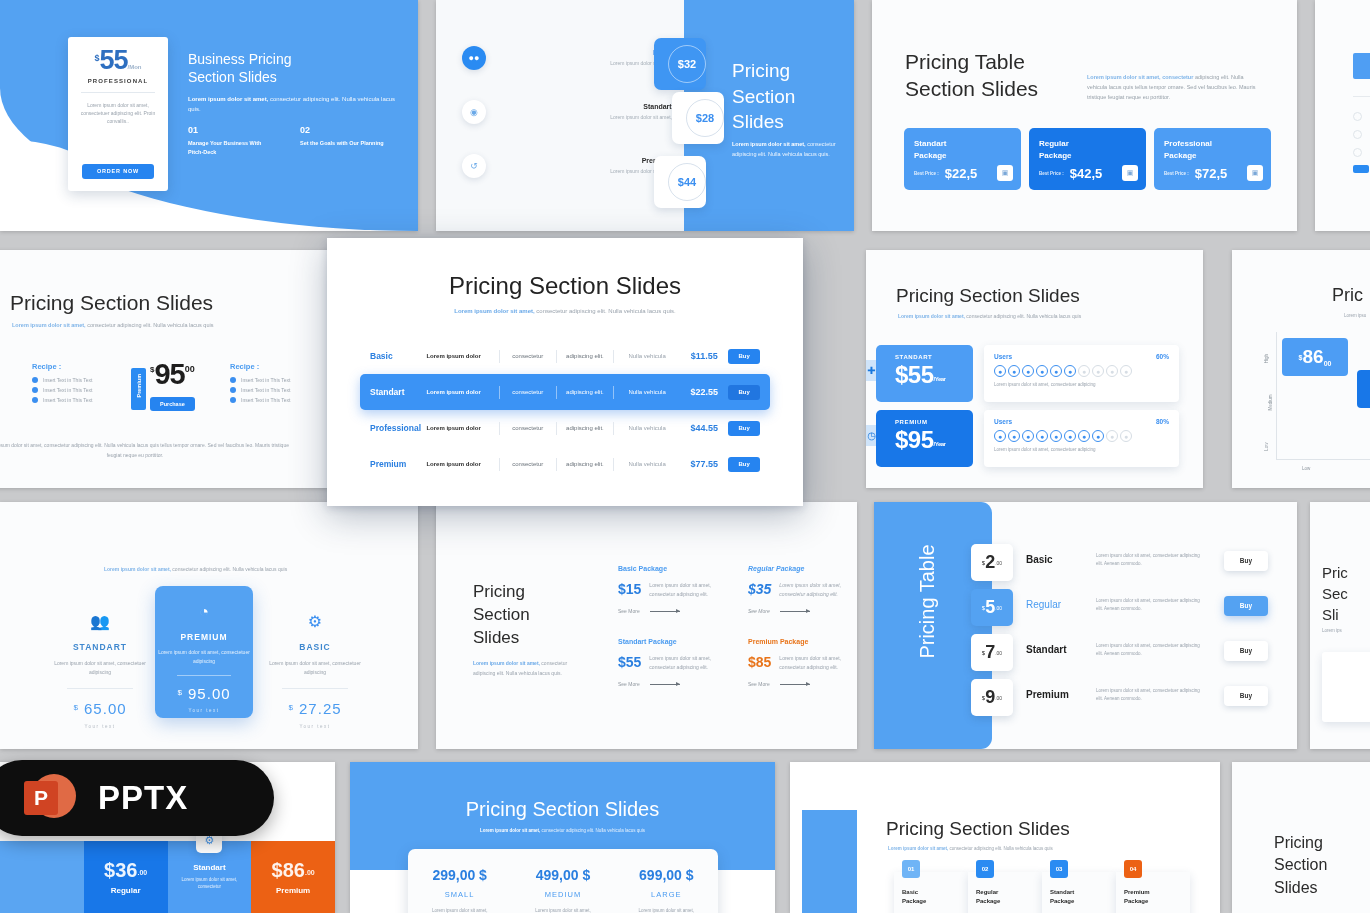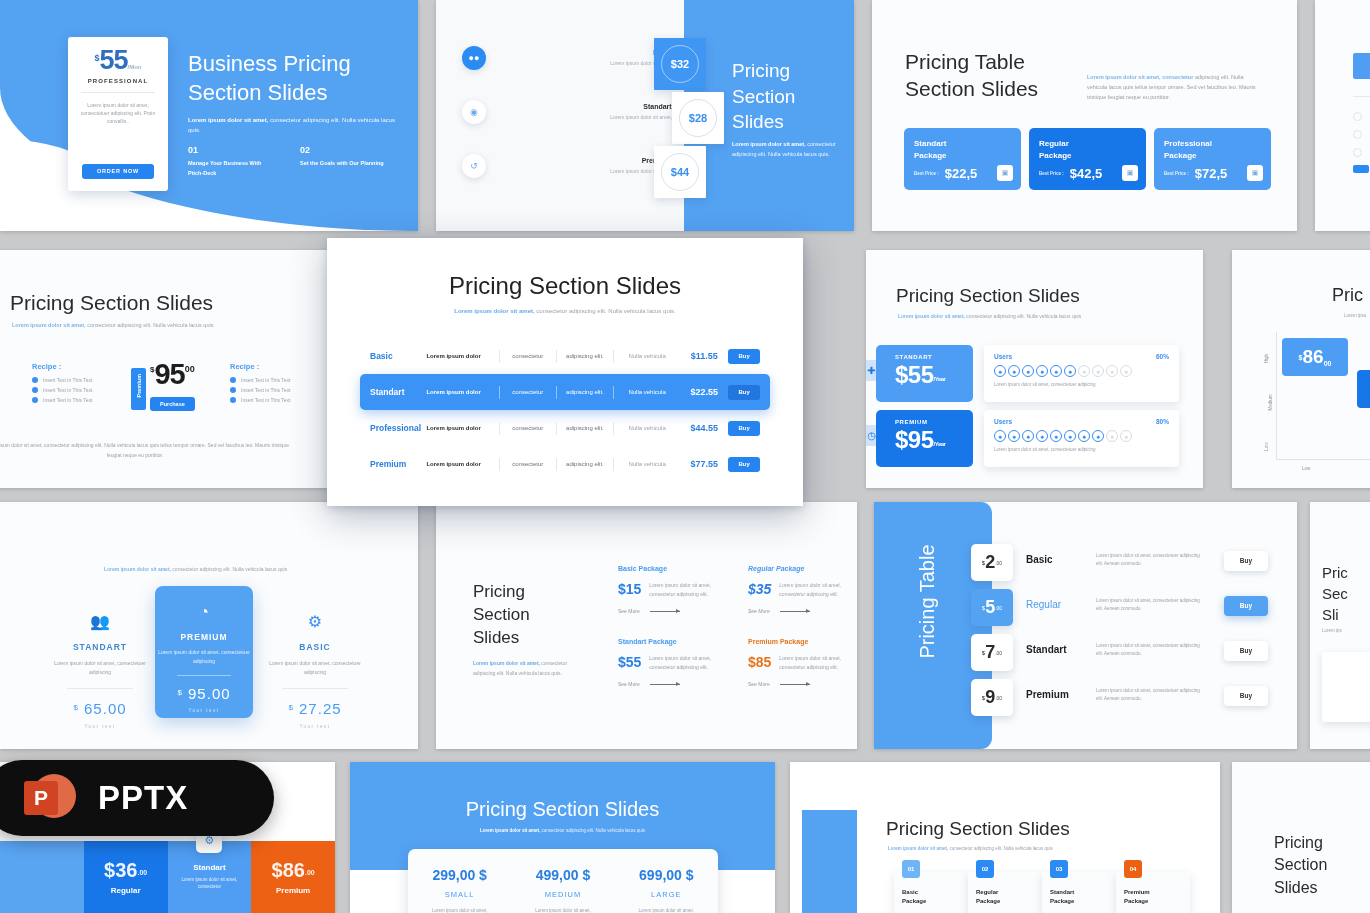--- a/index.html
+++ b/index.html
@@ -24,21 +24,21 @@
   #s1 .price { text-align:center; color:#2e6fc0; font-weight:700; }
   #s1 .price .d { font-size:9px; vertical-align:8px; }
   #s1 .price .n { font-size:27px; letter-spacing:-1px; }
   #s1 .price .p { font-size:6px; color:#9fb4cc; }
   #s1 .plabel{ text-align:center; font-size:6px; letter-spacing:1.1px; font-weight:700; color:#3b3b3b; margin-top:2px;}
   #s1 .hr   { height:1px; background:#e3e9ef; margin:8px 6px; }
   #s1 .ptxt { font-size:5px; color:#9aa3ad; text-align:center; line-height:1.6; }
   #s1 .order{ position:absolute; left:14px; right:14px; bottom:12px; height:15px; line-height:15px;
               font-size:5.5px; letter-spacing:.8px; }
   #s1 .rt   { position:absolute; left:188px; top:50px; width:210px; }
-  #s1 .rt h1{ font-size:22px; font-weight:300; color:#fff; line-height:1.3; }
+  #s1 .rt h1{ font-size:14px; font-weight:300; color:#fff; line-height:1.3; }
   #s1 .rt p { font-size:6px; color:rgba(255,255,255,.92); margin-top:9px; line-height:1.6; }
   #s1 .rt p b{ color:#fff; }
   #s1 .cols { display:flex; gap:28px; margin-top:10px; }
   #s1 .cols .num { font-size:9px; font-weight:700; color:#fff; }
   #s1 .cols .cap { font-size:5.5px; font-weight:700; color:#fff; margin-top:4px; line-height:1.7; width:84px;}
 
   
   #s2 { left:436px; top:0; width:418px; height:231px; background:#f7f9fb; }
   #s2 .rightpanel{ position:absolute; right:0; top:0; width:170px; height:100%; background:#54a2f2; }
   #s2 h1 { position:absolute; left:296px; top:58px; font-size:19px; font-weight:300; color:#fff; line-height:1.35; }
@@ -46,22 +46,22 @@
   #s2 .rp b{ color:#fff; }
   #s2 .row { position:absolute; display:flex; align-items:center; }
   #s2 .ico { width:24px; height:24px; border-radius:50%; background:#fff;
              box-shadow:0 2px 6px rgba(40,70,110,.15); display:flex; align-items:center; justify-content:center;
              font-size:9px; color:#6aa9e8; }
   #s2 .ico.on{ background:#2a8bf2; color:#fff; }
   #s2 .txt { text-align:right; }
   #s2 .txt .t{ font-size:7px; font-weight:700; color:#2b2b2b; }
   #s2 .txt .t.a{ color:#3b8ff0; }
   #s2 .txt .d{ font-size:5px; color:#a4adb6; line-height:1.65; margin-top:3px; }
-  #s2 .tile{ position:absolute; width:52px; height:52px; border-radius:1px; background:#fff;
-             box-shadow:0 3px 9px rgba(40,70,110,.16); display:flex; align-items:center; justify-content:center; }
+  #s2 .tile{ position:absolute; width:52px; height:52px; border-radius:7px; background:#fff;
+             box-shadow:0 3px 9px rgba(40,70,110,.16); display:flex; align-items:center; justify-content:flex-end; }
   #s2 .tile.on{ background:#3f96f3; }
   #s2 .tile .circ{ width:38px; height:38px; border-radius:50%; border:1px solid rgba(140,170,200,.35);
              display:flex; align-items:center; justify-content:center; font-size:11px; font-weight:600; color:#3b8ff0; }
   #s2 .tile.on .circ{ border-color:rgba(255,255,255,.5); color:#fff; }
 
   
   #s3 { left:872px; top:0; width:425px; height:231px; }
   #s3 h1 { position:absolute; left:33px; top:48px; font-size:21px; font-weight:300; color:#2b2b2b; line-height:1.3; }
   #s3 .para{ position:absolute; left:215px; top:72px; width:175px; font-size:5.5px; color:#97a0a9; line-height:1.85; }
   #s3 .para b{ color:#7fb4e8; font-weight:700; }
@@ -333,21 +333,21 @@
         <div class="d">Lorem ipsum dolor sit amet, consectetuer</div>
       </div>
     </div>
 
     <div class="tile on" style="left:218px; top:38px;">
       <div class="circ">$32</div>
       </div>
     <div class="tile" style="left:218px; top:92px;margin-left:18px;">
       <div class="circ">$28</div>
       </div>
-    <div class="tile" style="left:218px; top:146px;">
+    <div class="tile" style="left:218px; top:156px;">
       <div class="circ">$44</div>
       </div>
   </div>
 
   <div class="slide" id="s3">
     <h1><span>Pricing Table</span><br><span>Section Slides</span></h1>
     <div class="para"><b>Lorem ipsum dolor sit amet, consectetur</b><span> adipiscing elit. Nulla vehicula lacus quis tellus tempor ornare. Sed vel faucibus leo. Mauris tristique feugiat neque eu porttitor.</span></div>
     <div class="pk" id="pk1">
       <div class="n"><span>Standart</span><br><span>Package</span></div>
       <div class="f">

